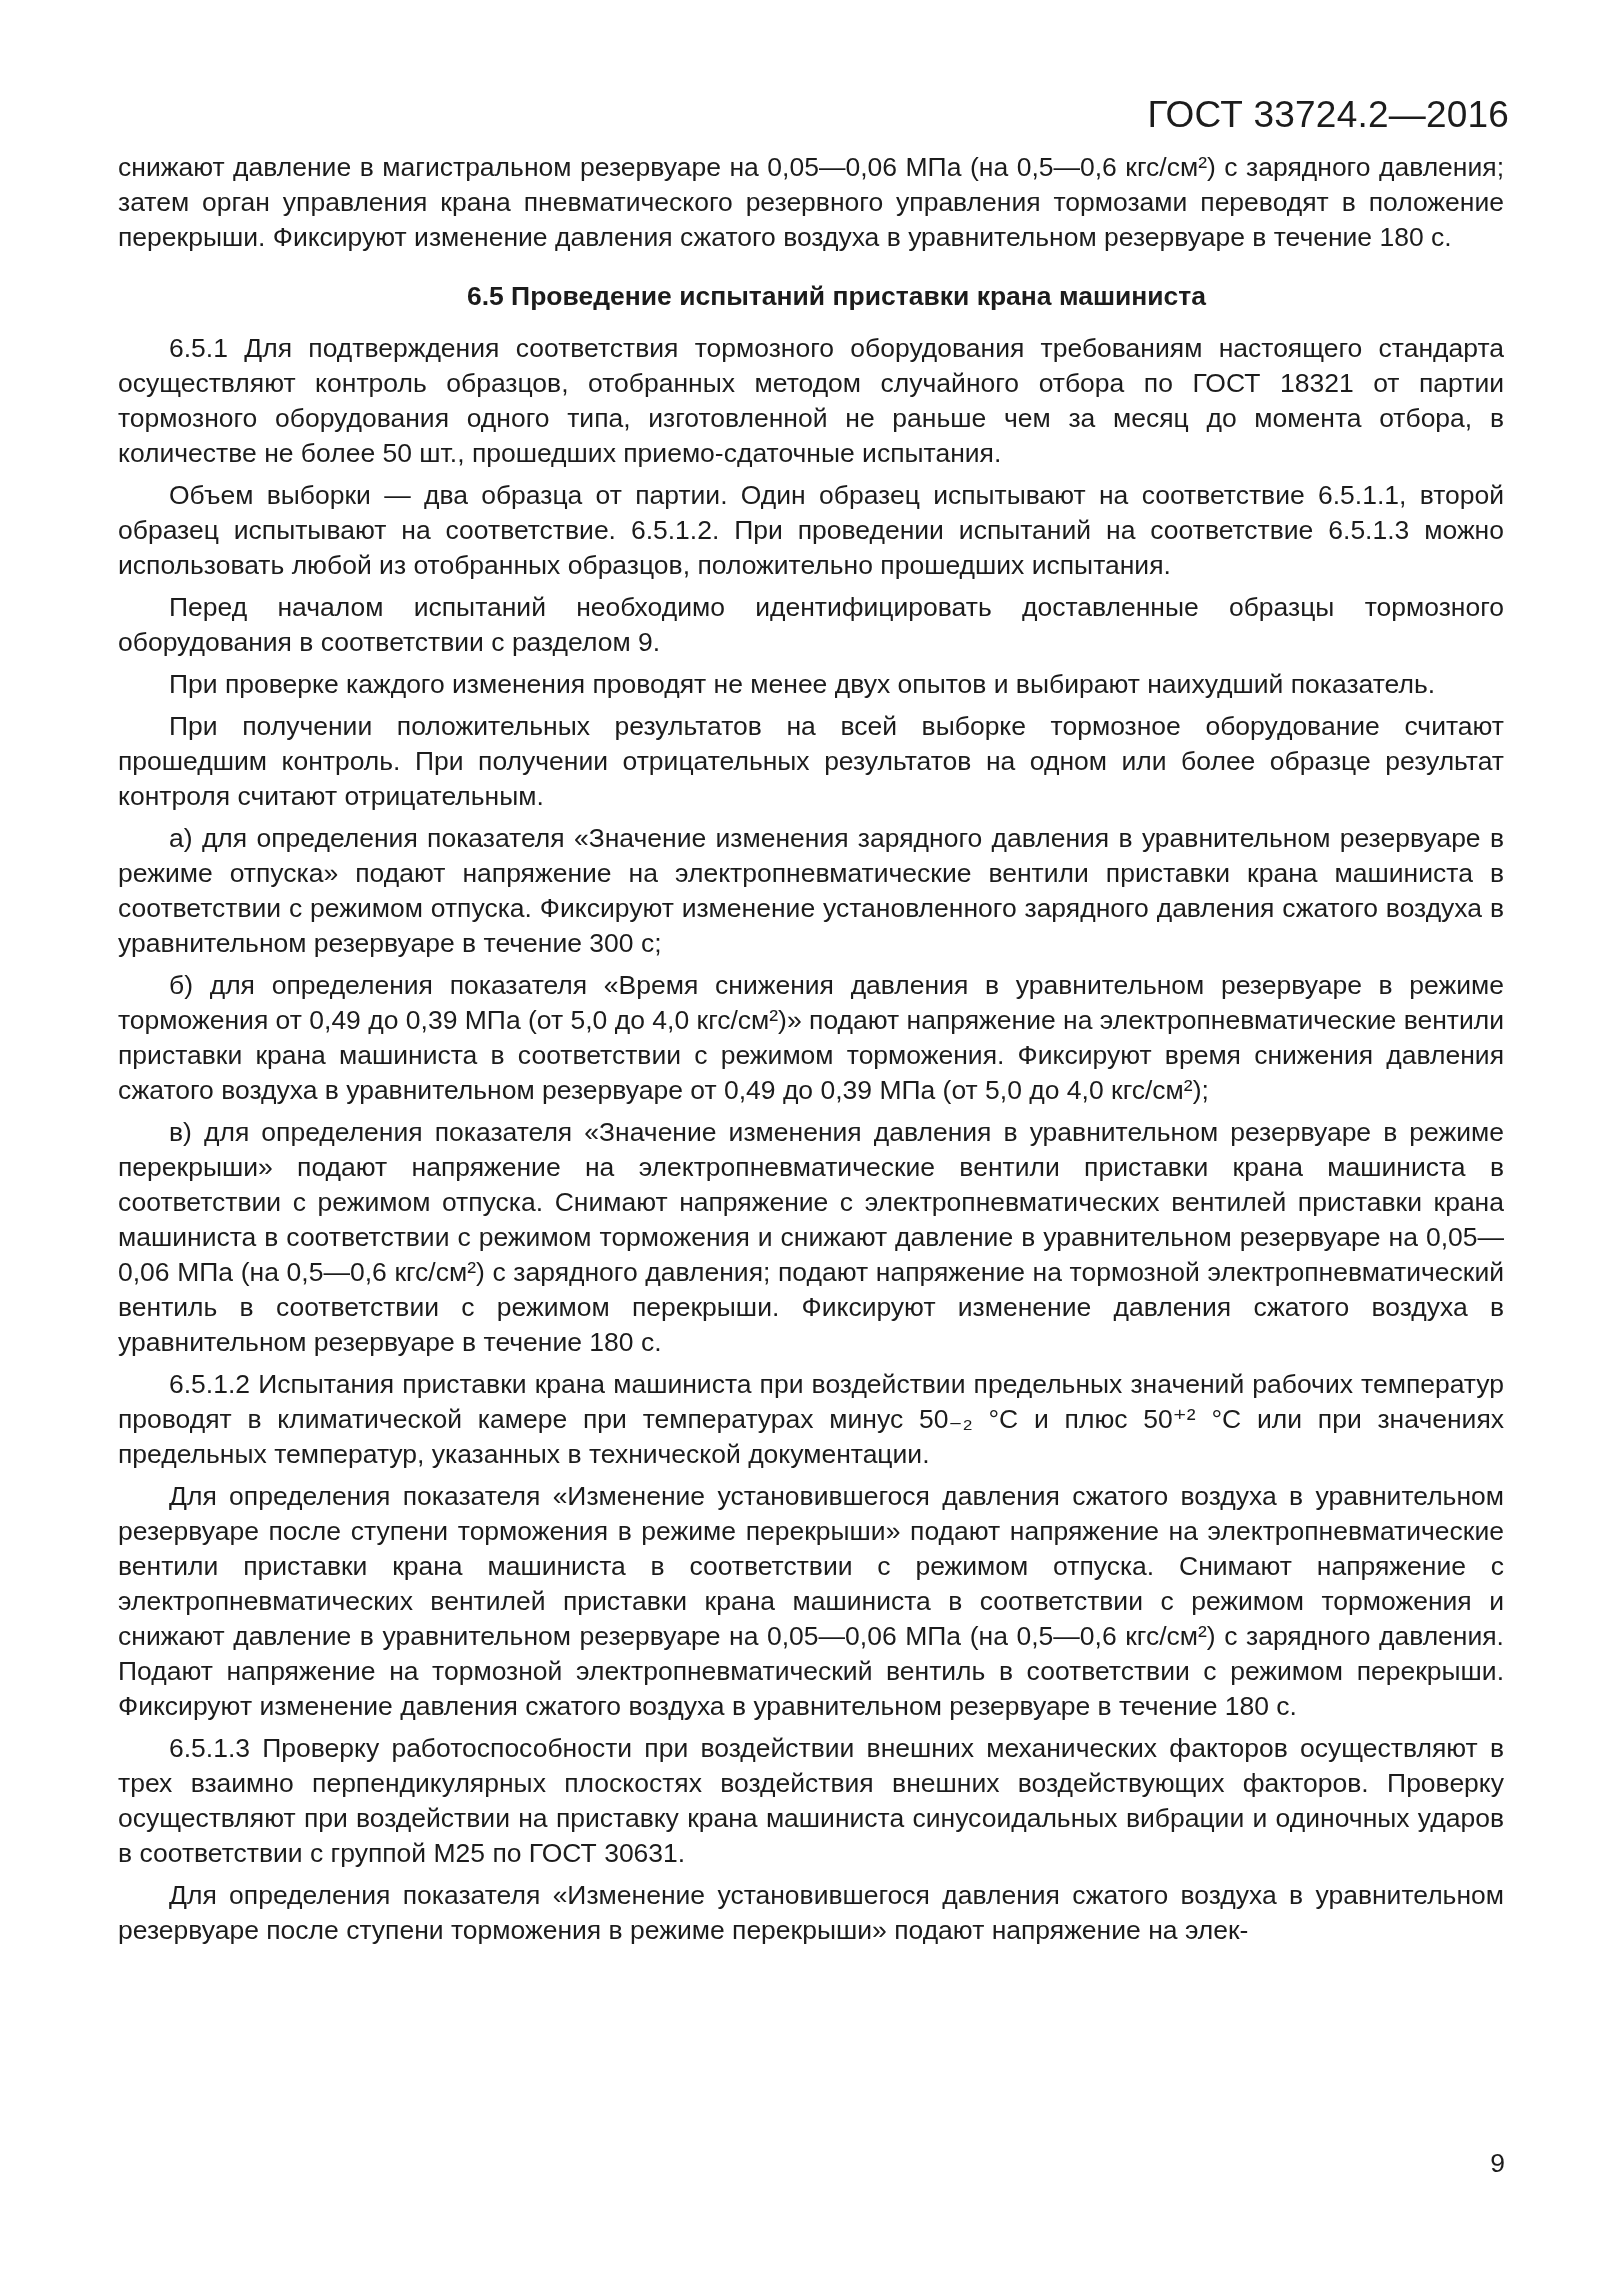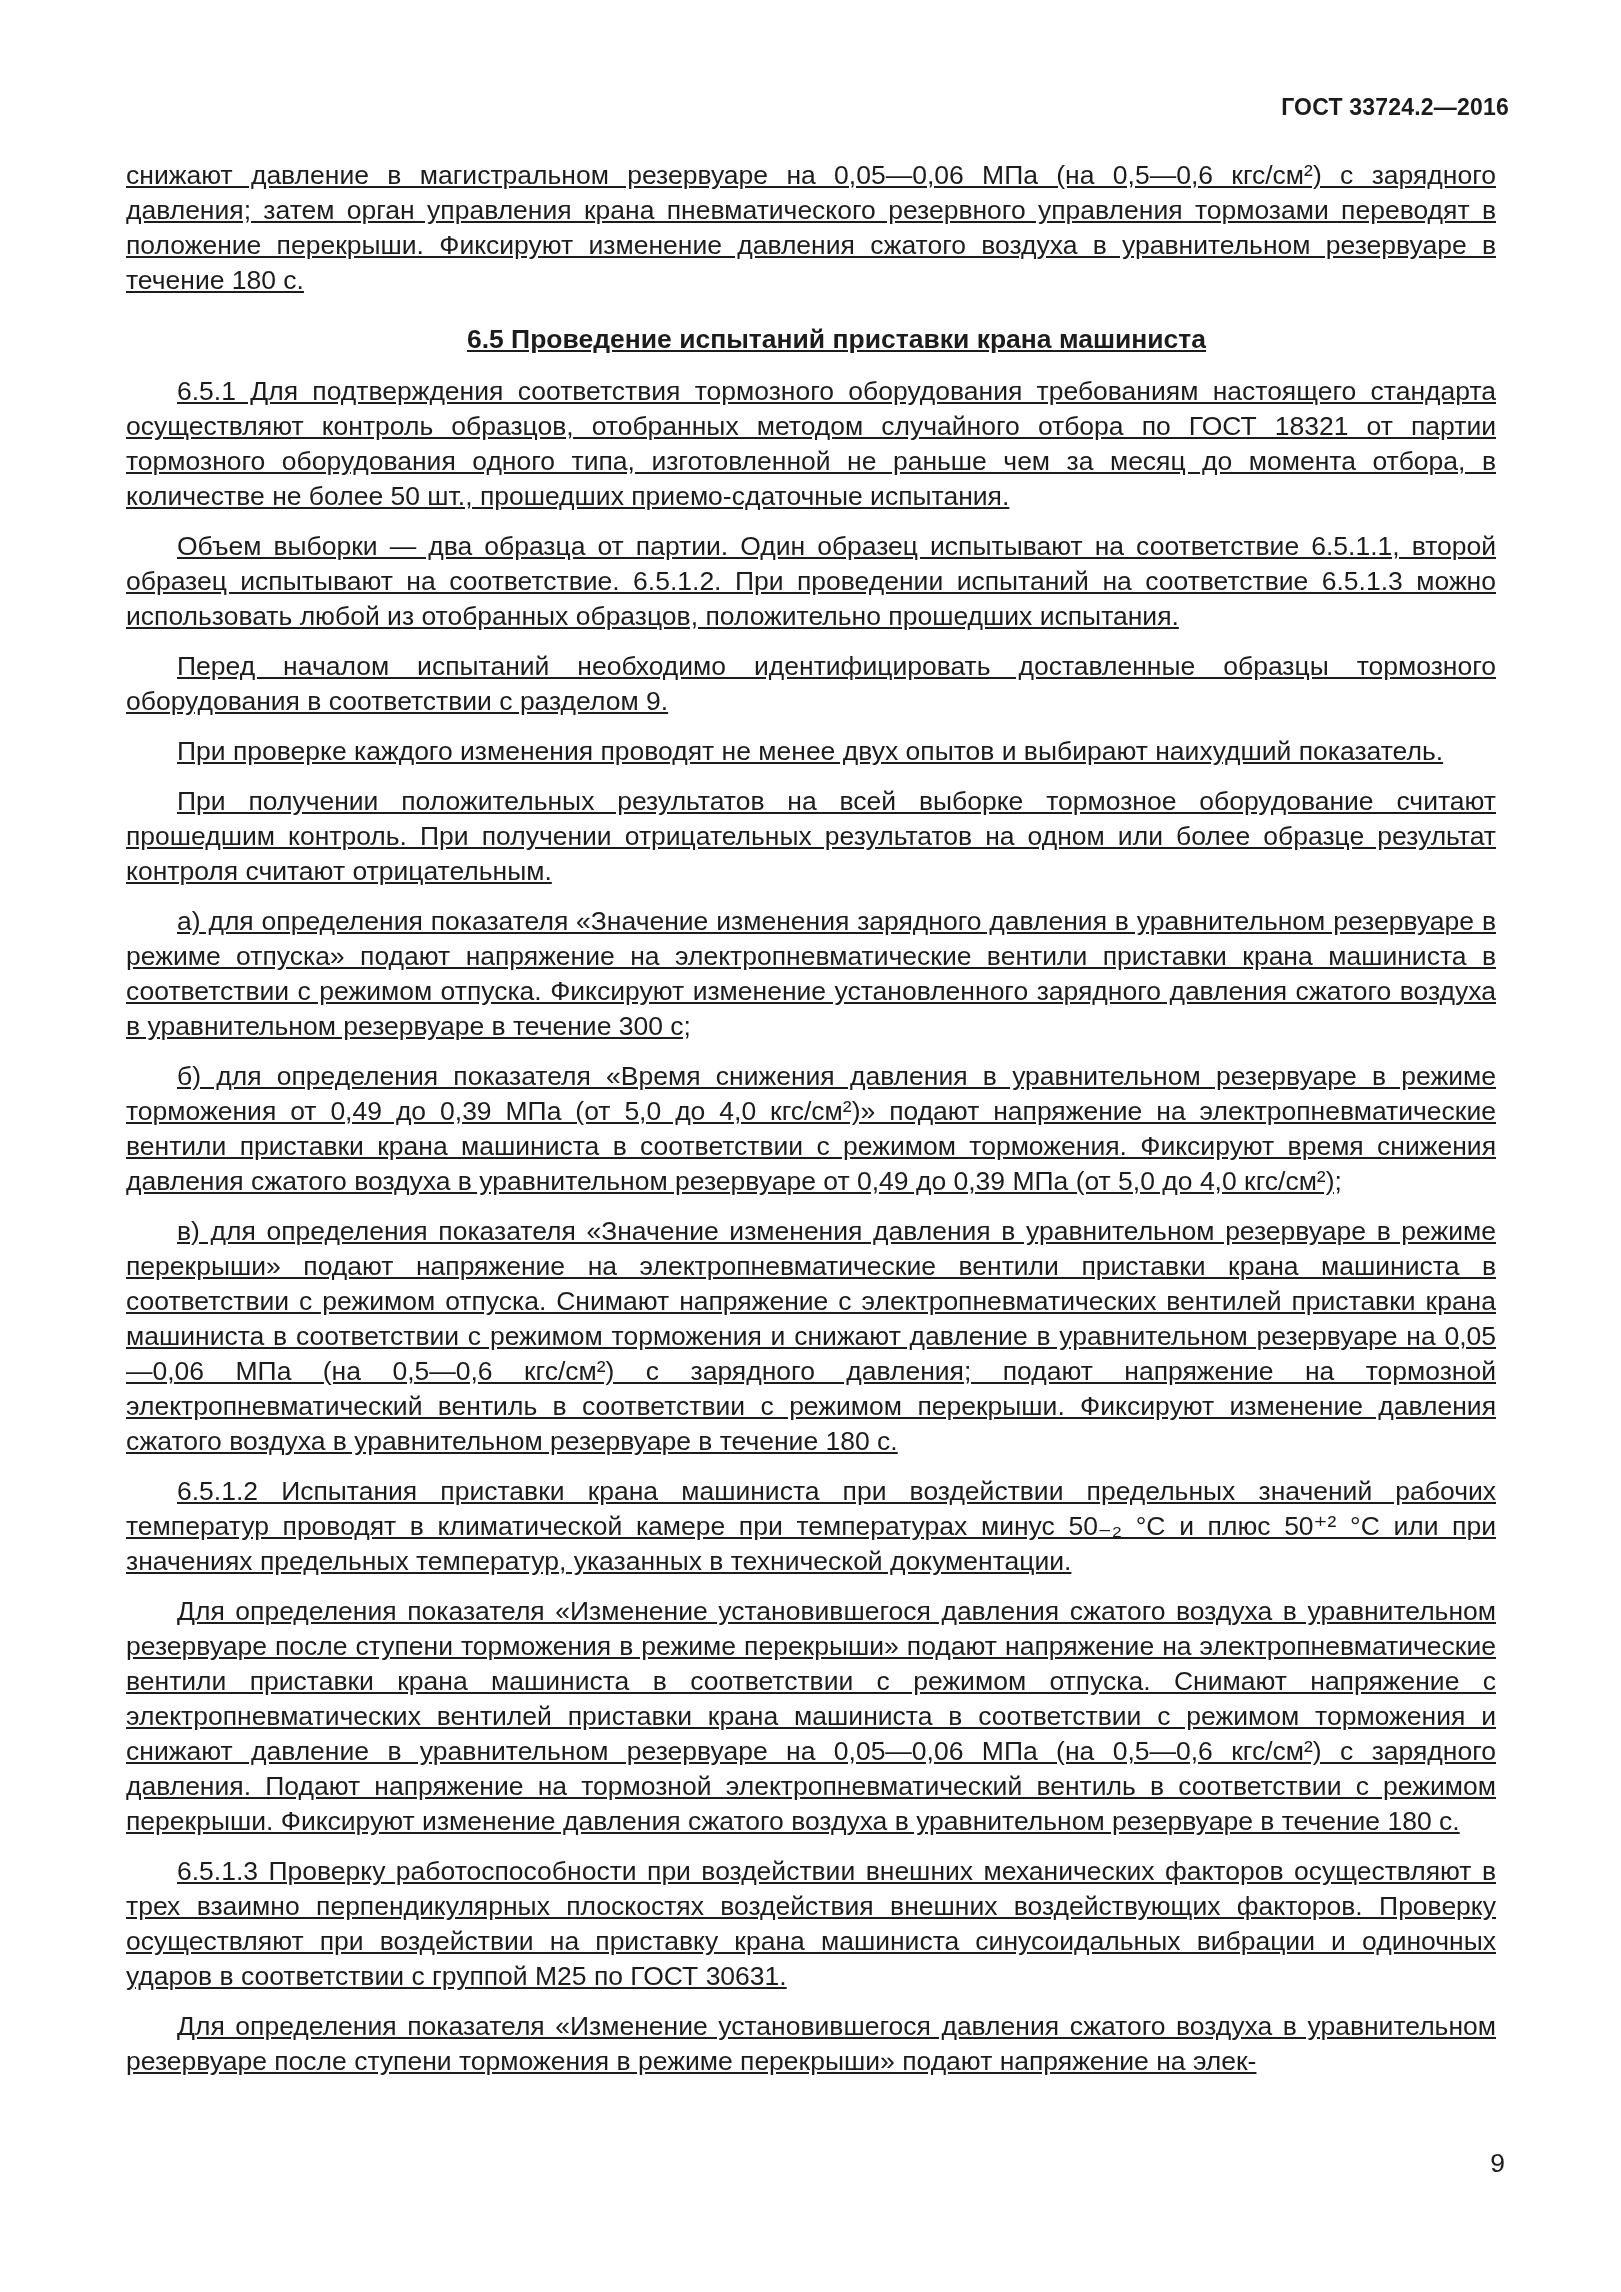--- a/index.html
+++ b/index.html
@@ -14,37 +14,36 @@
     margin: 0 auto;
     background: #ffffff;
     font-family: "Liberation Sans", "DejaVu Sans", sans-serif;
     color: #1c1c1c;
     overflow: hidden;
   }
   .doc-header {
     position: absolute;
     top: 94px;
     right: 112px;
-    font-size: 23px;
-    font-weight: bold;
+    font-size: 37px;
+    font-weight: normal;
     letter-spacing: 0.2px;
   }
   .doc-body {
     position: absolute;
     top: 143px;
     left: 111px;
     width: 1400px;
     font-size: 26.5px;
     line-height: 35px;
     text-align: justify;
   }
   .doc-body p {
-    margin: 15px;
+    margin: 7px;
     text-indent: 51px;
-    text-decoration: underline;
   }
   .doc-body p.continuation {
     text-indent: 0;
   }
   .doc-body p.heading {
     font-weight: bold;
     text-align: center;
     margin-top: 23.5px;
     margin-bottom: 17.6px;
   }

